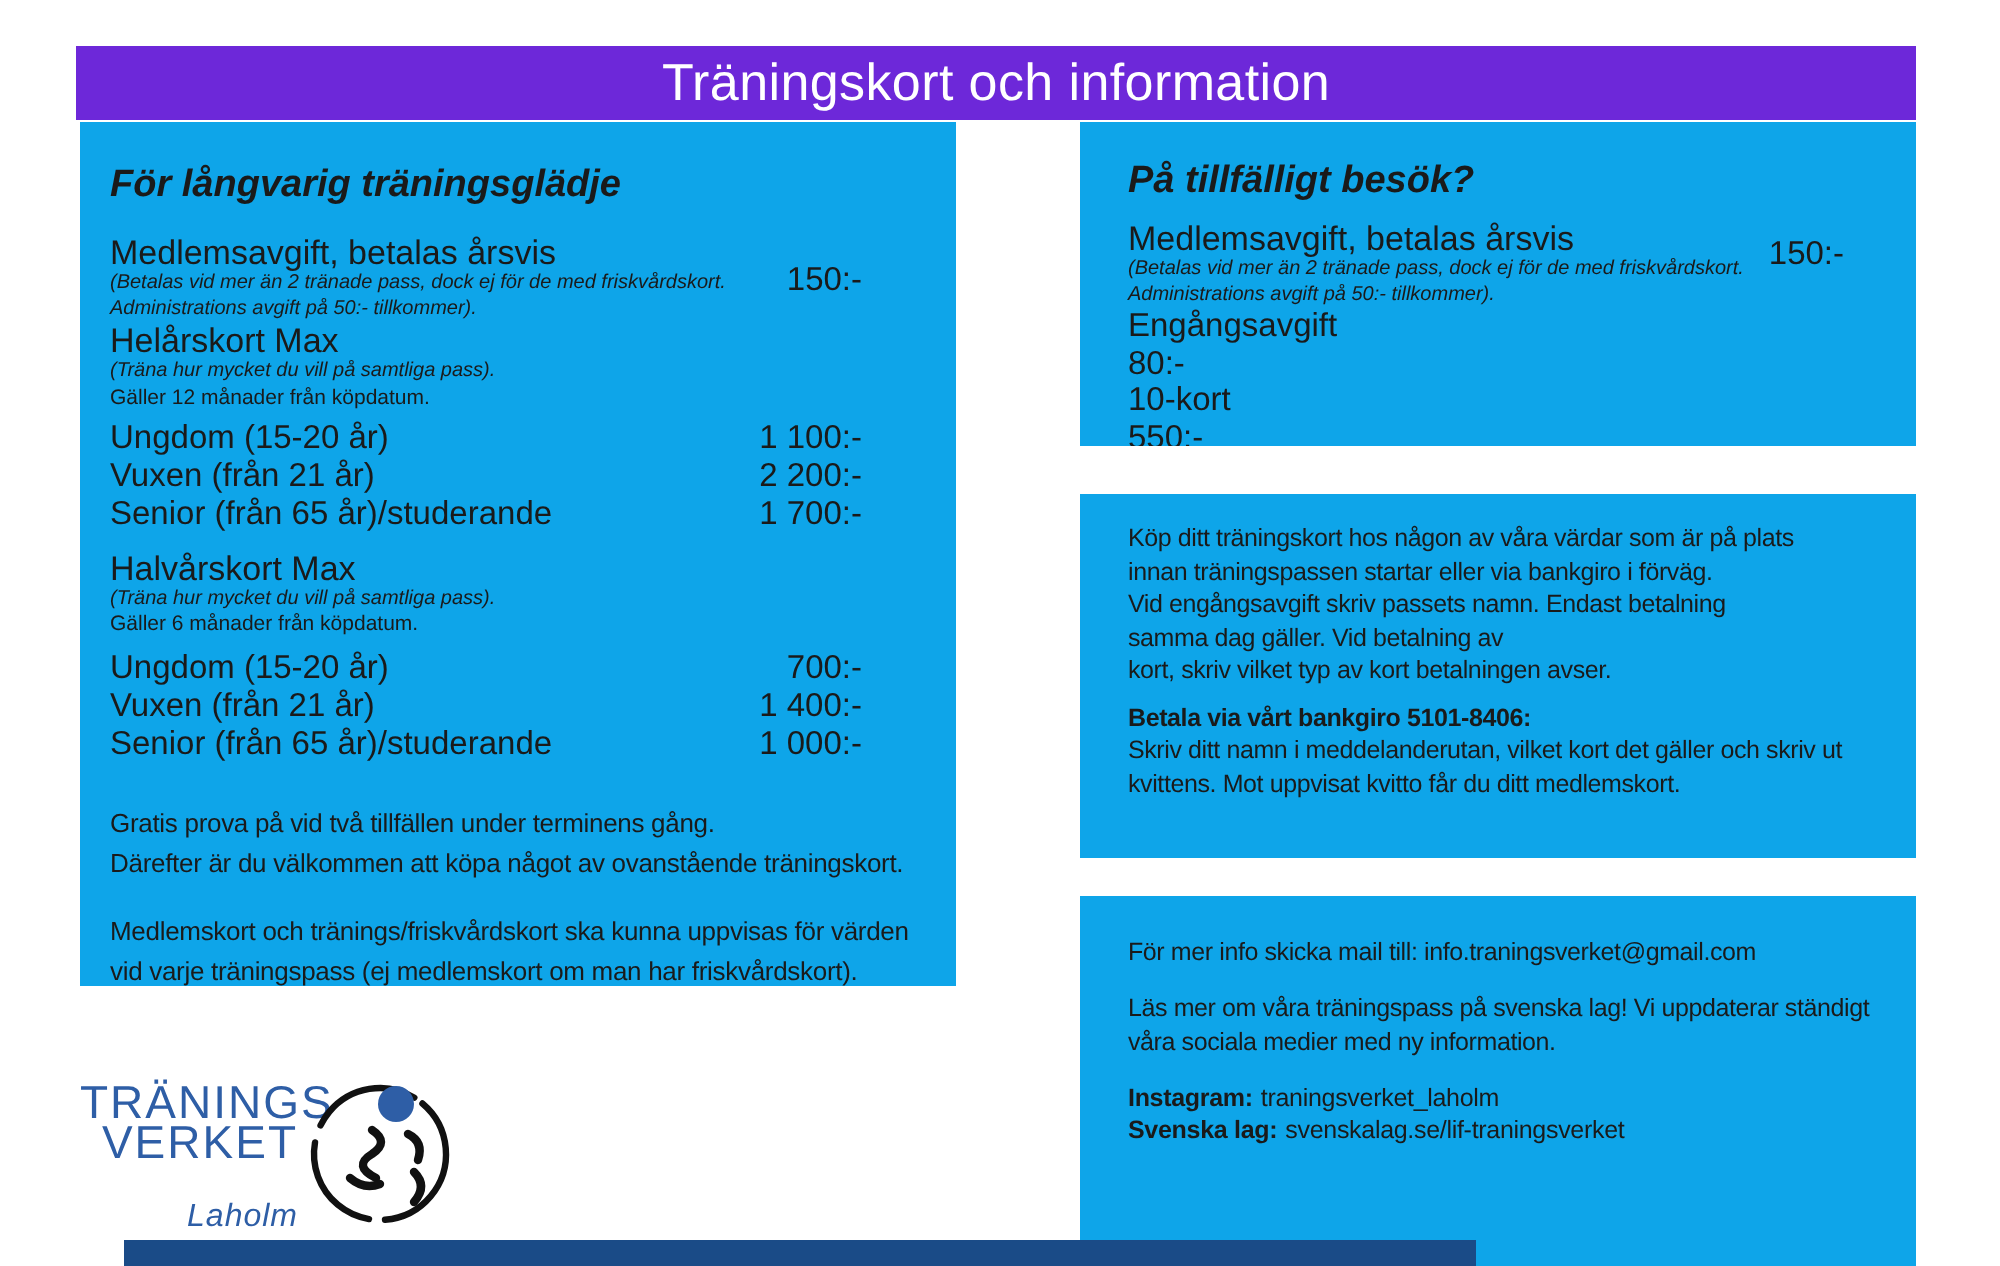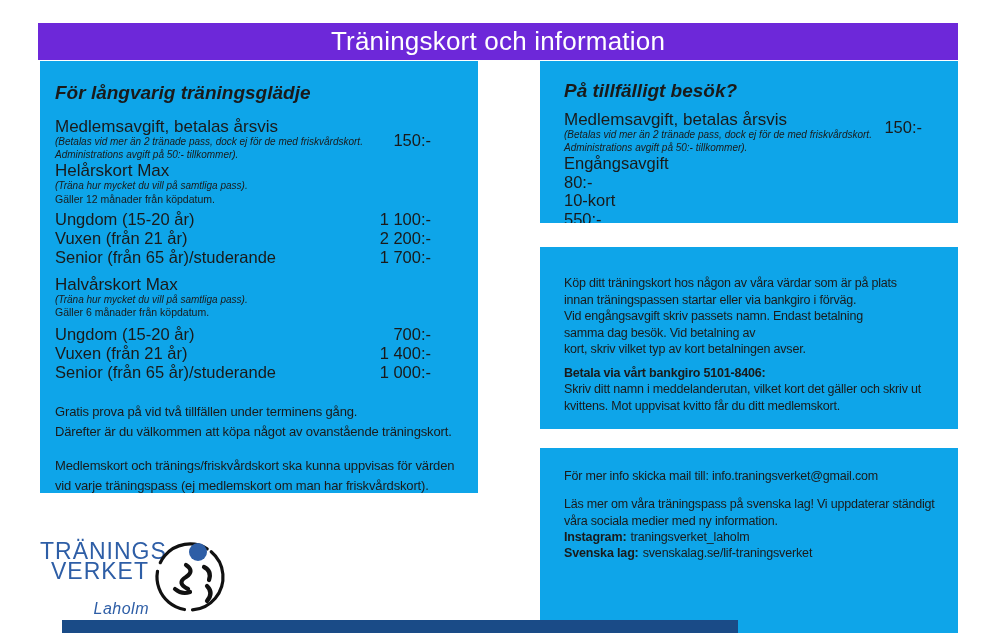--- a/index.html
+++ b/index.html
@@ -11,21 +11,21 @@
   
   .header-bar{
     position:absolute;left:38px;top:23px;width:920px;height:37px;
     background:#6d28d9;display:flex;align-items:center;justify-content:center;
   }
   .header-bar .title{color:#ffffff;font-size:26px;letter-spacing:.2px;}
   
   .panel{position:absolute;background:#0ea5e9;box-sizing:border-box;overflow:hidden;}
   .panel-left{left:40px;top:61px;width:438px;height:432px;padding:21px 14px 0 15px;}
   .panel-visit{left:540px;top:61px;width:418px;height:162px;padding:19px 14px 0 24px;}
-  .panel-pay{left:540px;top:247px;width:418px;height:182px;padding:28px 10px 0 24px;}
+  .panel-pay{left:540px;top:247px;width:418px;height:182px;padding:14px 10px 0 24px;}
   .panel-info{left:540px;top:448px;width:418px;height:191px;padding:20px 10px 0 24px;}
   .sec-h{font-size:19px;line-height:21px;font-weight:bold;font-style:italic;margin:0;}
   .item{font-size:17px;line-height:19px;white-space:nowrap;}
   .note{font-size:10px;line-height:12.5px;font-style:italic;white-space:nowrap;}
   .plain-note{font-size:10.5px;line-height:12px;font-style:normal;}
   .mrow{position:relative;margin-top:14px;}
   .mrow .price{position:absolute;top:14px;right:33px;font-size:16.5px;}
   .panel-visit .mrow{margin-top:9px;}
   .panel-visit .mrow .price{top:8px;right:22px;}
   .prow{display:flex;justify-content:space-between;padding-right:33px;
@@ -38,21 +38,21 @@
   .smalltxt{font-size:13px;line-height:19.5px;letter-spacing:-.15px;white-space:nowrap;}
   .trial{margin-top:20px;}
   .show{margin-top:15px;}
   .center-note{margin-top:14px;text-align:center;font-size:12.5px;line-height:13px;
                letter-spacing:-.1px;white-space:nowrap;margin-right:14px;}
   .body-line{font-size:12.5px;line-height:16.5px;letter-spacing:-.2px;white-space:nowrap;}
   .b{font-weight:bold;}
   .gap8{margin-top:8px;}
   .gap7{margin-top:7px;}
   .gap11{margin-top:11px;}
-  .gap12{}
+  .gap12{margin-top:12px;}
   .info-line{font-size:12.5px;line-height:17px;letter-spacing:-.2px;white-space:nowrap;}
   .social-line{font-size:12.5px;line-height:15.5px;letter-spacing:-.15px;white-space:nowrap;}
   .social-line .v{margin-left:4px;}
   
   .logo-text{position:absolute;left:40px;top:541px;width:109px;text-align:right;
              color:#2e5ea6;}
   .logo-text .l1,.logo-text .l2{font-size:23px;line-height:20px;letter-spacing:1px;}
   .logo-text .city{font-size:16px;line-height:16px;font-style:italic;margin-top:20px;
                    letter-spacing:.5px;}
   .runner{position:absolute;left:152px;top:537px;}
@@ -151,21 +151,21 @@
   </div>
 
   <div class="center-note">Du som har friskvårdskort tränar gratis på alla våra träningspass!</div>
 </section>
 
 <section class="panel panel-pay">
   <div class="body-line">Köp ditt träningskort hos någon av våra värdar som är på plats</div>
   <div class="body-line">innan träningspassen startar eller via bankgiro i förväg.</div>
 
   <div class="body-line">Vid engångsavgift skriv passets namn. Endast betalning</div>
-  <div class="body-line">samma dag besök. Vid betalning av</div>
+  <div class="body-line">samma dag gäller. Vid betalning av</div>
   <div class="body-line">kort, skriv vilket typ av kort betalningen avser.</div>
 
   <div class="body-line b gap7">Betala via vårt bankgiro 5101-8406:</div>
   <div class="body-line">Skriv ditt namn i meddelanderutan, vilket kort det gäller och skriv ut</div>
   <div class="body-line">kvittens. Mot uppvisat kvitto får du ditt medlemskort.</div>
 </section>
 
 <section class="panel panel-info">
   <div class="info-line">För mer info skicka mail till: info.traningsverket@gmail.com</div>
 

